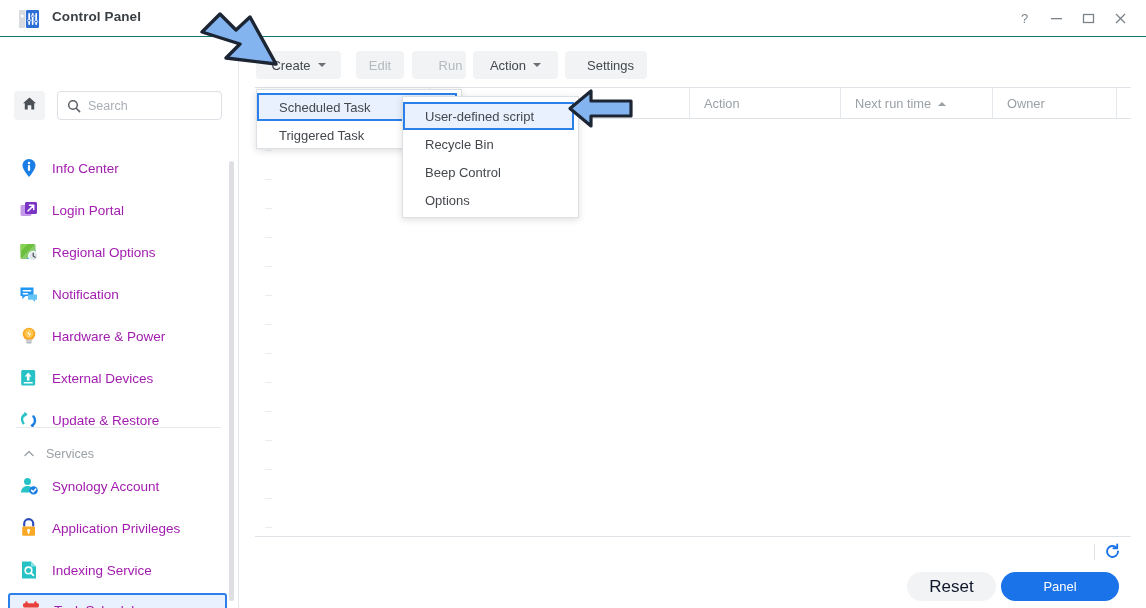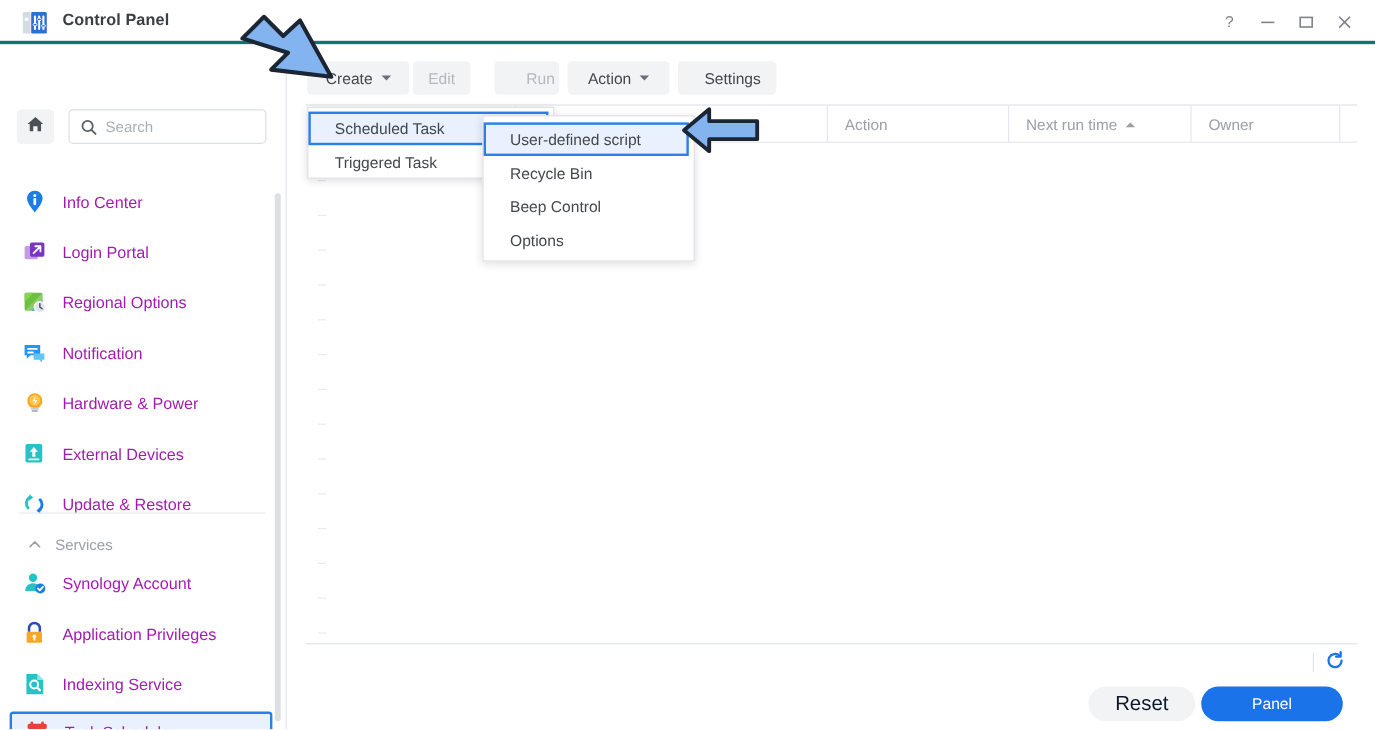--- a/index.html
+++ b/index.html
@@ -17,21 +17,21 @@
     width: 1146px; height: 608px;
     background: #ffffff;
     overflow: hidden;
   }
 
   
   .titlebar {
     position: absolute; left: 0; top: 0;
     width: 1146px; height: 37px;
     background: #ffffff;
-    border-bottom: 3px solid #0f766e;
+    border-bottom: 1px solid #0f766e;
   }
   .titlebar-icon {
     position: absolute; left: 18px; top: 8px;
     width: 22px; height: 22px;
   }
   .titlebar-title {
     position: absolute; left: 52px; top: 9px;
     font-size: 13.5px; font-weight: bold;
     color: #3a3f44;
     letter-spacing: 0.1px;
@@ -516,21 +516,21 @@
     <div class="sb-track"></div>
   </div>
 
   <div class="main">
 
     <div class="toolbar">
       <div class="tb-btn" style="left:16px; width:85px;">
         <span>Create</span>
         <span class="tb-caret"></span>
       </div>
-      <div class="tb-btn disabled" style="left:104px; width:48px;">
+      <div class="tb-btn disabled" style="left:116px; width:48px;">
         <span>Edit</span>
       </div>
       <div class="tb-btn disabled" style="left:172px; width:54px;padding-left:36px;">
         <span>Run</span>
       </div>
       <div class="tb-btn" style="left:233px; width:85px;">
         <span>Action</span>
         <span class="tb-caret"></span>
       </div>
       <div class="tb-btn" style="left:325px; width:82px;justify-content:flex-end;">

